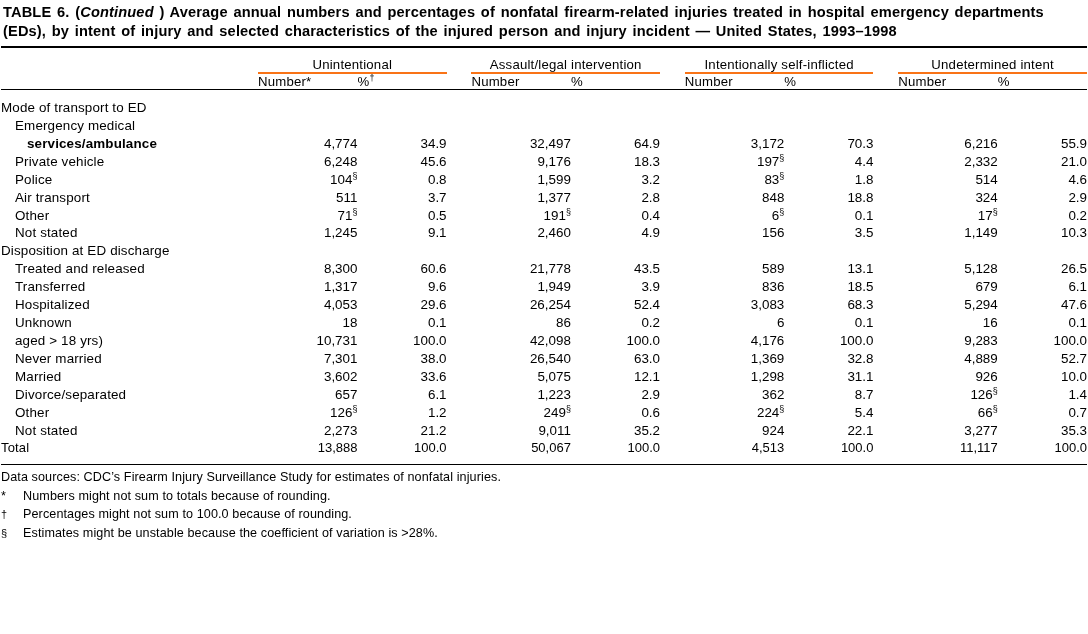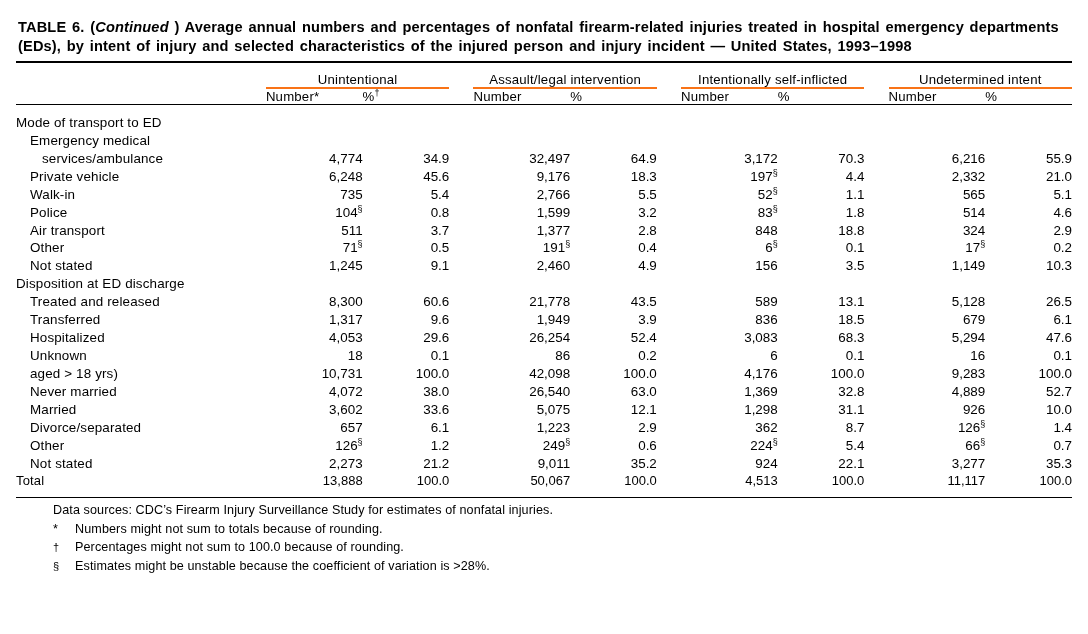--- a/index.html
+++ b/index.html
@@ -11,21 +11,21 @@
     width: 1088px;
     height: 634px;
     font-family: "Liberation Sans", sans-serif;
     color: #000000;
     overflow: hidden;
   }
   .page {
     position: relative;
     width: 1088px;
     height: 562px;
-    padding: 16px;
+    padding: 1px;
     box-sizing: border-box;
   }
   .title {
     font-size: 14.6px;
     font-weight: bold;
     line-height: 1.33;
     letter-spacing: 0.15px;
     padding: 2px 2px 3px 2px;
     word-spacing: 1.5px;
   }
@@ -87,37 +87,36 @@
   .data-row td {
     padding-top: 1.5px;
     padding-bottom: 1.5px;
     font-size: 13.4px;
     line-height: 1.34;
     white-space: nowrap;
   }
   td.lbl { text-align: left; letter-spacing: 0.15px; margin-top: 35px; }
   td.lbl.ind1 { padding-left: 0px; }
   td.lbl.ind2 { padding-left: 14px; }
-  td.lbl.ind3 { padding-left: 26px; }
+  td.lbl.ind3 { padding-left: 26px; font-weight: bold; }
   td.num { text-align: right; padding-right: 28px; }
   td.pct { text-align: right; padding-right: 30px; }
   sup.dag { font-size: 9px; vertical-align: super; line-height: 0; }
 
   .total-row td {
     padding-top: 7px;
     padding-bottom: 3px;
     font-size: 13px;
     white-space: nowrap;
   }
   .footnotes {
     font-size: 12.6px;
     line-height: 1.45;
     padding-top: 3px;
     letter-spacing: 0.1px;
-    margin-left: 37px;
   }
   .fn-line {
     display: flex;
     align-items: baseline;
   }
   .fn-mark {
     width: 22px;
     flex: 0 0 22px;
     text-align: left;
   }
@@ -239,34 +238,20 @@
           <td class="num">9,176</td>
           <td class="pct">18.3</td>
           <td></td>
           <td class="num">197<sup class="dag">§</sup></td>
           <td class="pct">4.4</td>
           <td></td>
           <td class="num">2,332</td>
           <td class="pct">21.0</td>
         </tr>
         <tr class="data-row">
-          <td class="lbl ind2">Walk-in</td>
-          <td class="num">735</td>
-          <td class="pct">5.4</td>
-          <td></td>
-          <td class="num">2,766</td>
-          <td class="pct">5.5</td>
-          <td></td>
-          <td class="num">52<sup class="dag">§</sup></td>
-          <td class="pct">1.1</td>
-          <td></td>
-          <td class="num">565</td>
-          <td class="pct">5.1</td>
-        </tr>
-        <tr class="data-row">
           <td class="lbl ind2">Police</td>
           <td class="num">104<sup class="dag">§</sup></td>
           <td class="pct">0.8</td>
           <td></td>
           <td class="num">1,599</td>
           <td class="pct">3.2</td>
           <td></td>
           <td class="num">83<sup class="dag">§</sup></td>
           <td class="pct">1.8</td>
           <td></td>
@@ -394,21 +379,21 @@
           <td class="pct">100.0</td>
           <td></td>
           <td class="num">4,176</td>
           <td class="pct">100.0</td>
           <td></td>
           <td class="num">9,283</td>
           <td class="pct">100.0</td>
         </tr>
         <tr class="data-row">
           <td class="lbl ind2">Never married</td>
-          <td class="num">4,072</td>
+          <td class="num">7,301</td>
           <td class="pct">38.0</td>
           <td></td>
           <td class="num">26,540</td>
           <td class="pct">63.0</td>
           <td></td>
           <td class="num">1,369</td>
           <td class="pct">32.8</td>
           <td></td>
           <td class="num">4,889</td>
           <td class="pct">52.7</td>

